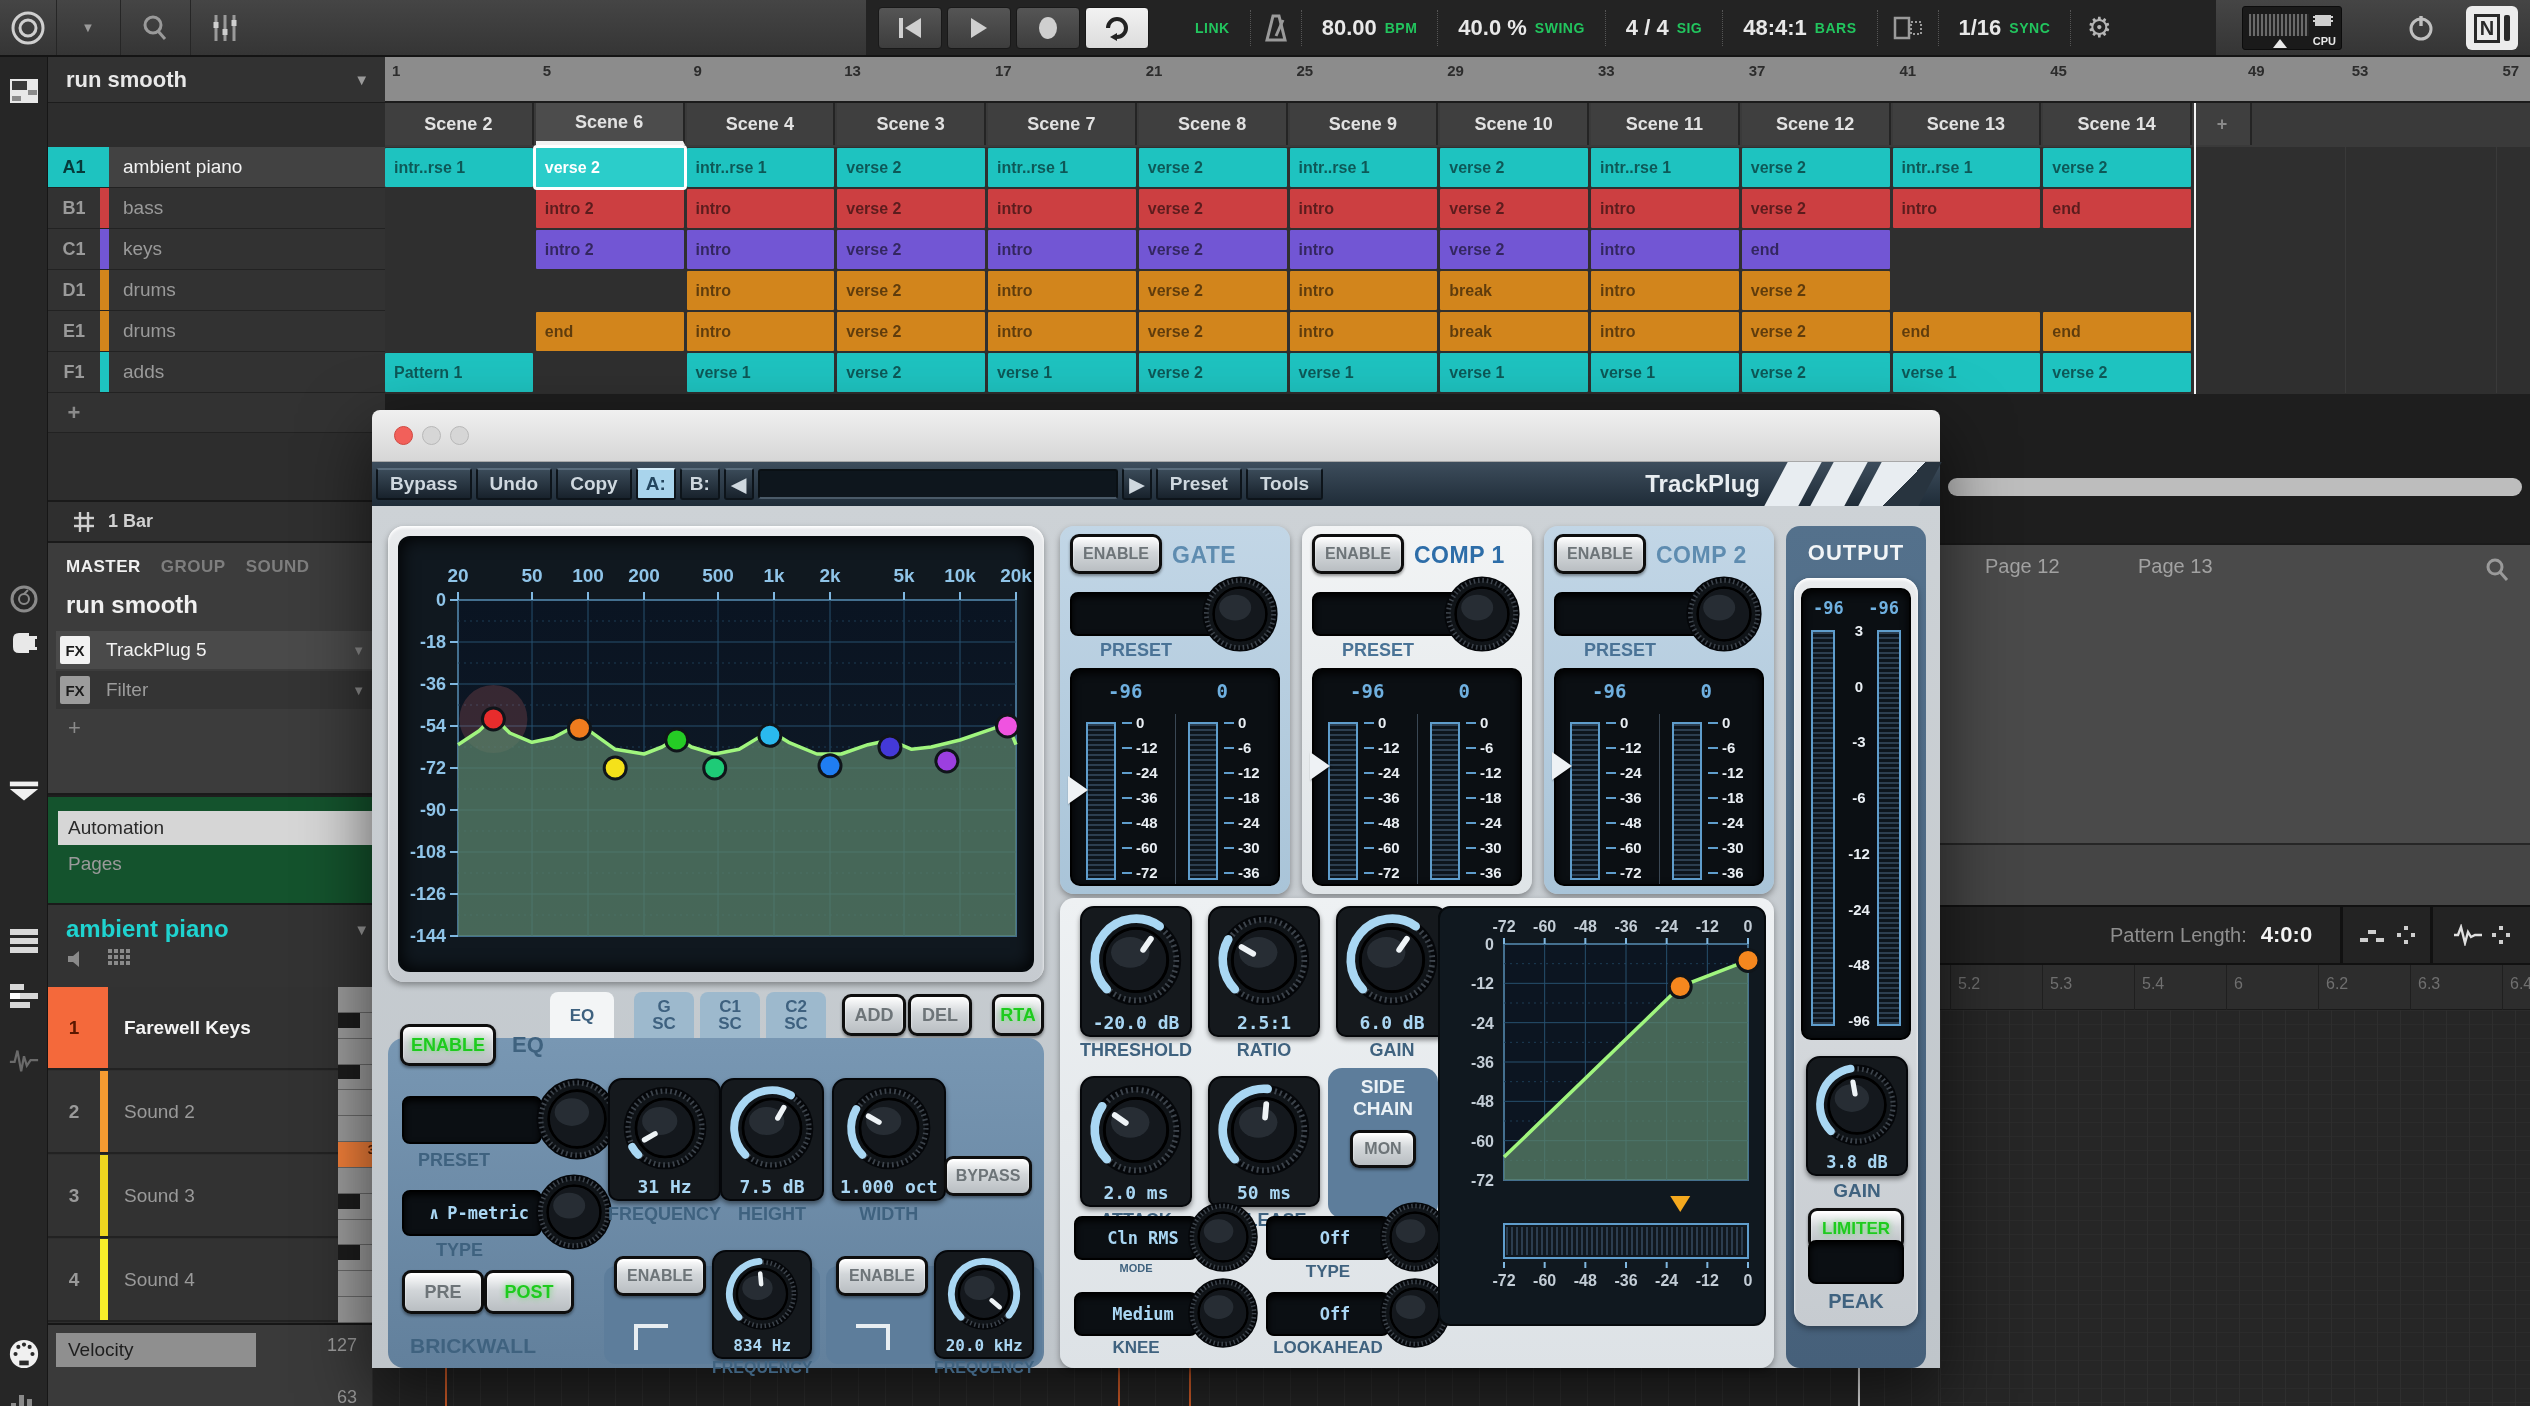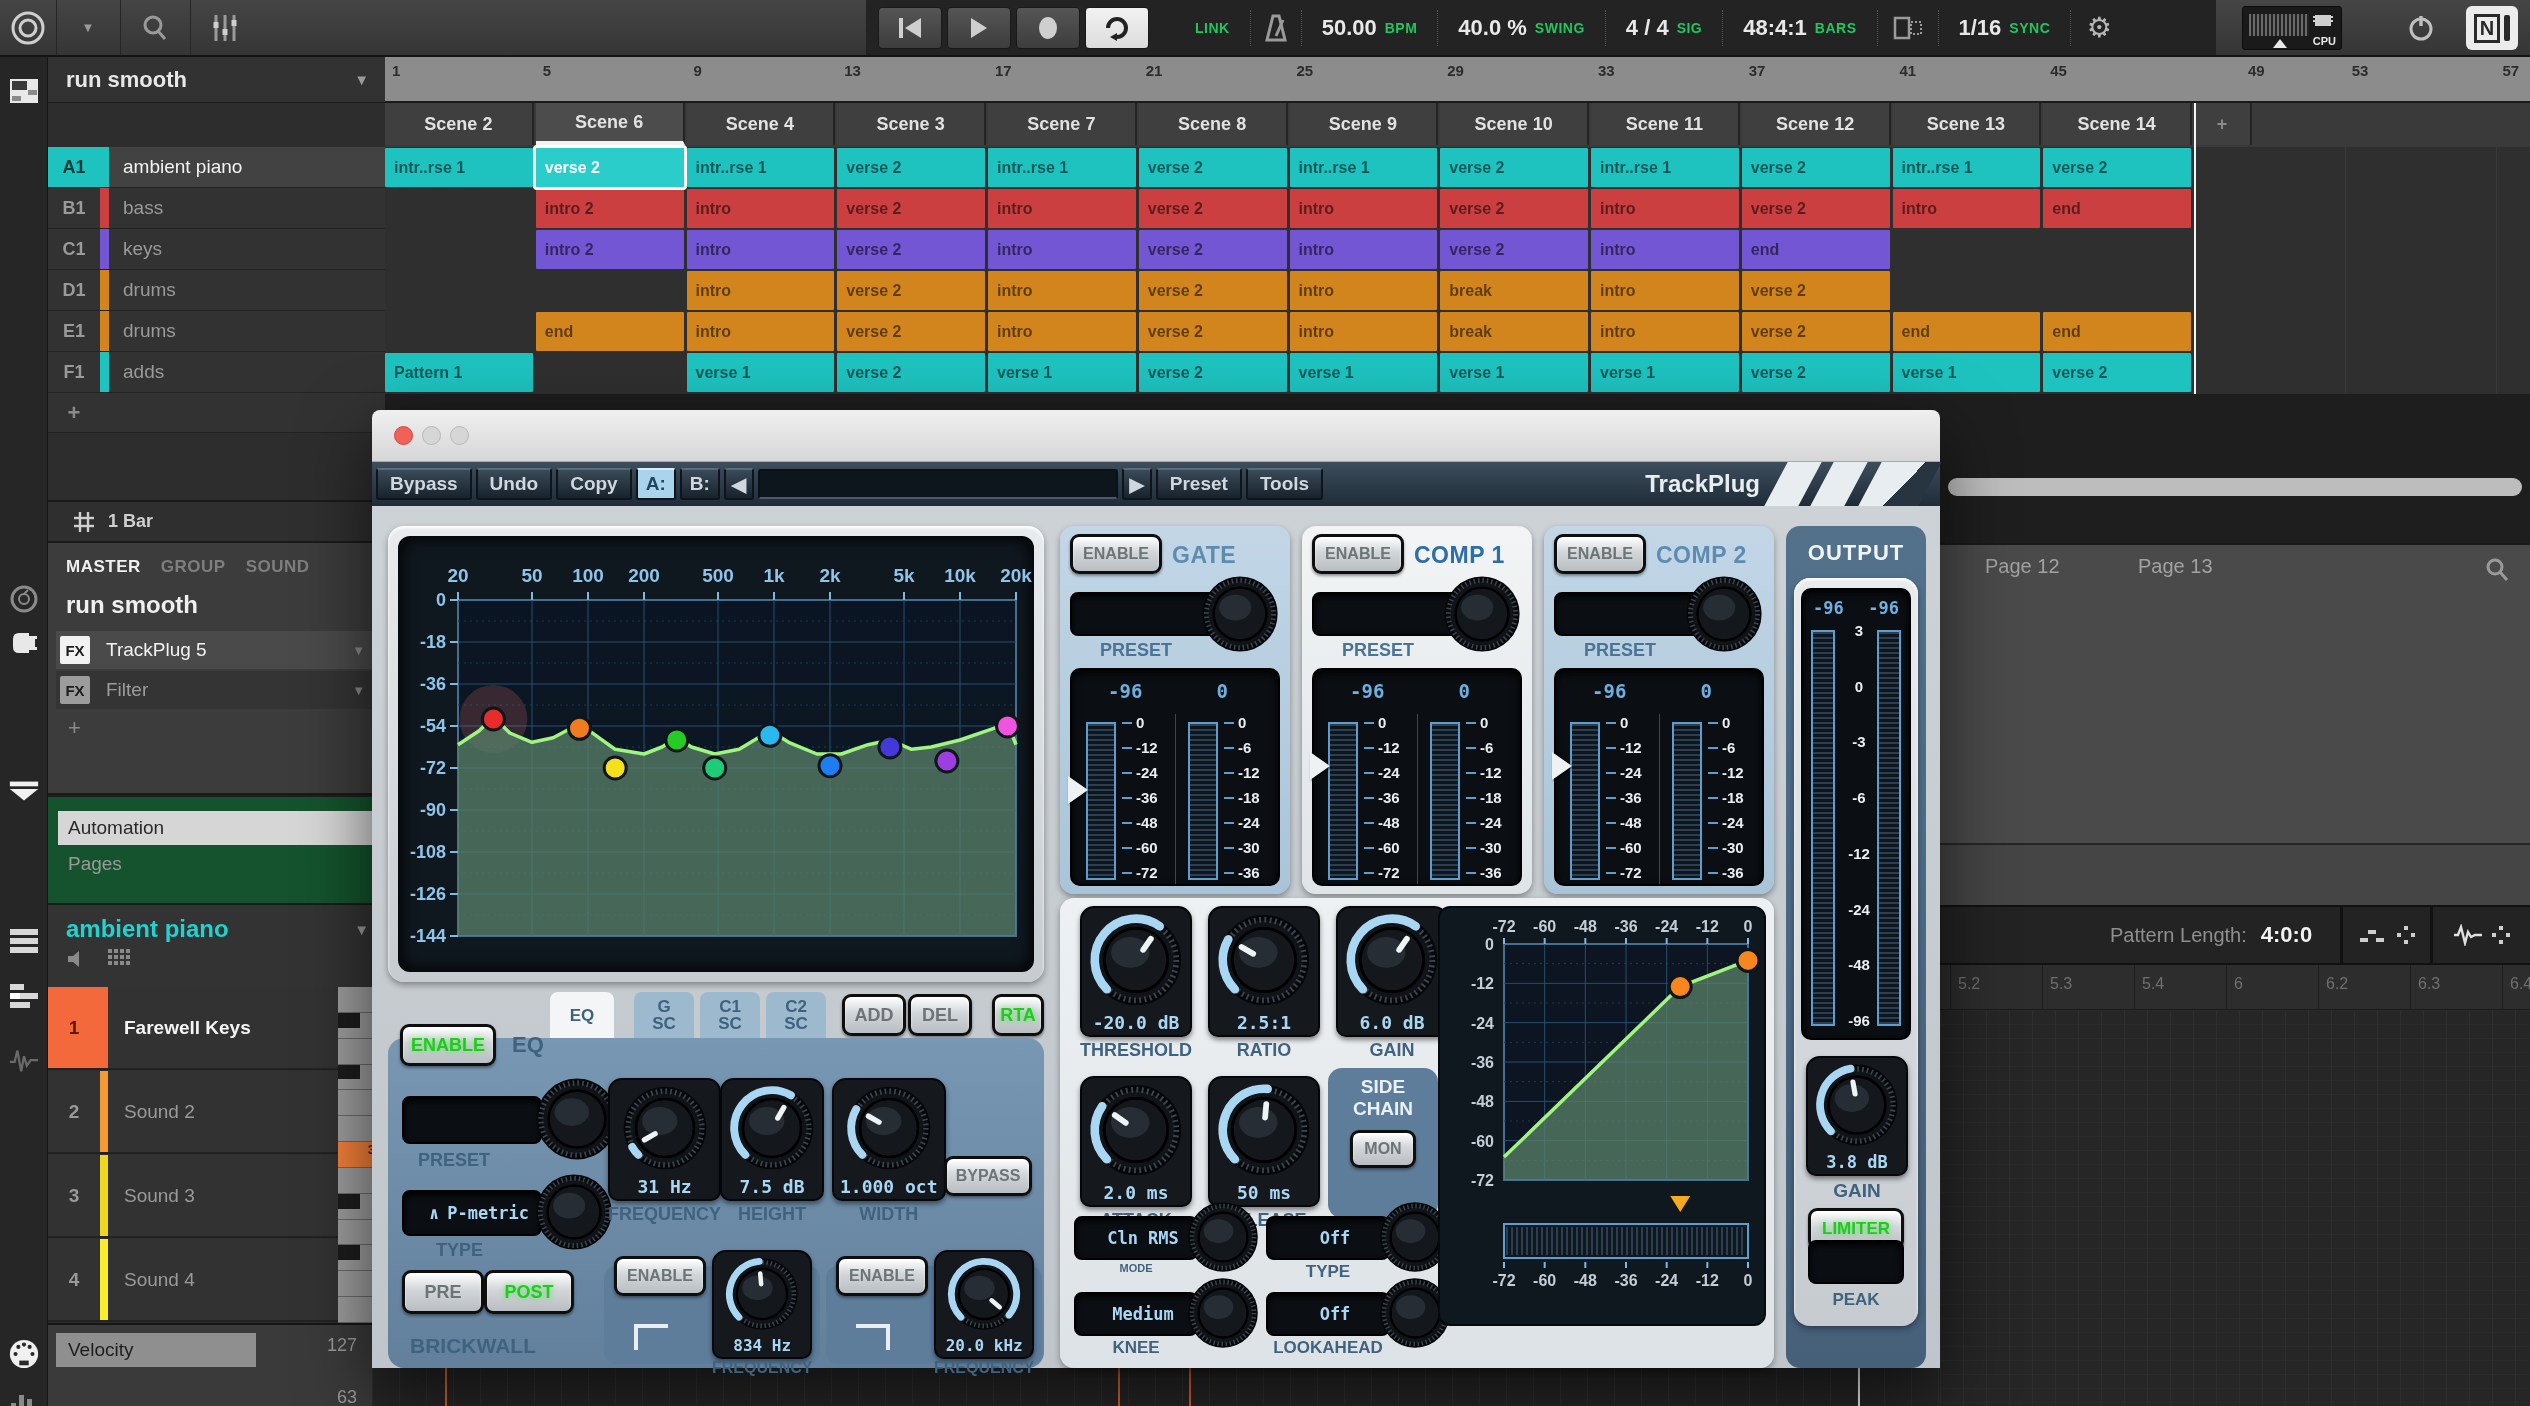--- a/index.html
+++ b/index.html
@@ -237,21 +237,21 @@
         </div>
       <div class="dot-sep"></div>
       <div class="tb-ico" style="position:static;width:50px;height:44px">
         <svg width="24" height="28" viewBox="0 0 24 28">
             <polygon points="9,2 15,2 21,26 3,26" fill="none" stroke="#9a9a9a" stroke-width="3"></polygon>
             <line x1="12" y1="22" x2="19" y2="6" stroke="#9a9a9a" stroke-width="3"></line>
           </svg>
       </div>
       <div class="dot-sep"></div>
       <div class="t-field">
-        <span class="t-val">50.00</span>
+        <span class="t-val">80.00</span>
           <span class="t-lab">BPM</span>
       </div>
       <div class="dot-sep"></div>
       <div class="t-field">
         <span class="t-val">40.0 %</span>
           <span class="t-lab">SWING</span>
       </div>
       <div class="dot-sep"></div>
       <div class="t-field">
         <span class="t-val">4 / 4</span>
@@ -1159,21 +1159,21 @@
                   <path d="M 19.594408408978456 80.40559159102153 A 43 43 0 0 1 42.533128360321996 7.653266620475058" fill="none" stroke="#a9d7f3" stroke-width="9" stroke-linecap="round"></path>
                   <circle cx="50" cy="50" r="33" fill="#14181d" stroke="#000" stroke-width="3"></circle>
                   <ellipse cx="44" cy="42" rx="20" ry="16" fill="#2c333b" opacity="0.8"></ellipse>
                   <circle cx="50" cy="50" r="33" fill="none" stroke="#000" stroke-width="2"></circle>
                   <line x1="47.742573690329905" y1="37.19749921084129" x2="45.31149920299288" y2="23.410190668670385" stroke="#eef3f6" stroke-width="6" stroke-linecap="round"></line>
                 </svg><div class="kval" style="font-size: 17px;">3.8 dB</div></div>
               <div class="p-label" style="font-size: 19px; margin-top: 4px;">GAIN</div>
             </div>
             <div class="btn3d abs green" style="left: 14px; top: 630px; width: 96px; height: 42px; font-size: 17px;">LIMITER</div>
             <div class="lcd abs" style="left: 14px; top: 662px; width: 96px; height: 44px;"></div>
-            <div class="p-label" style="position: absolute; left: 14px; top: 712px; width: 96px; font-size: 17px;">PEAK</div>
+            <div class="p-label" style="position: absolute; left: 14px; top: 712px; width: 96px; font-size: 20px;">PEAK</div>
           </div>
         </div>
       </div>
   </div>
 
 <div class="tl-num abs" style="left: 392px; top: 62px; z-index: 2;">1</div>
     <div class="tl-num abs" style="left: 542.75px; top: 62px; z-index: 2;">5</div>
     <div class="tl-num abs" style="left: 693.5px; top: 62px; z-index: 2;">9</div>
     <div class="tl-num abs" style="left: 844.25px; top: 62px; z-index: 2;">13</div>
     <div class="tl-num abs" style="left: 995px; top: 62px; z-index: 2;">17</div>

